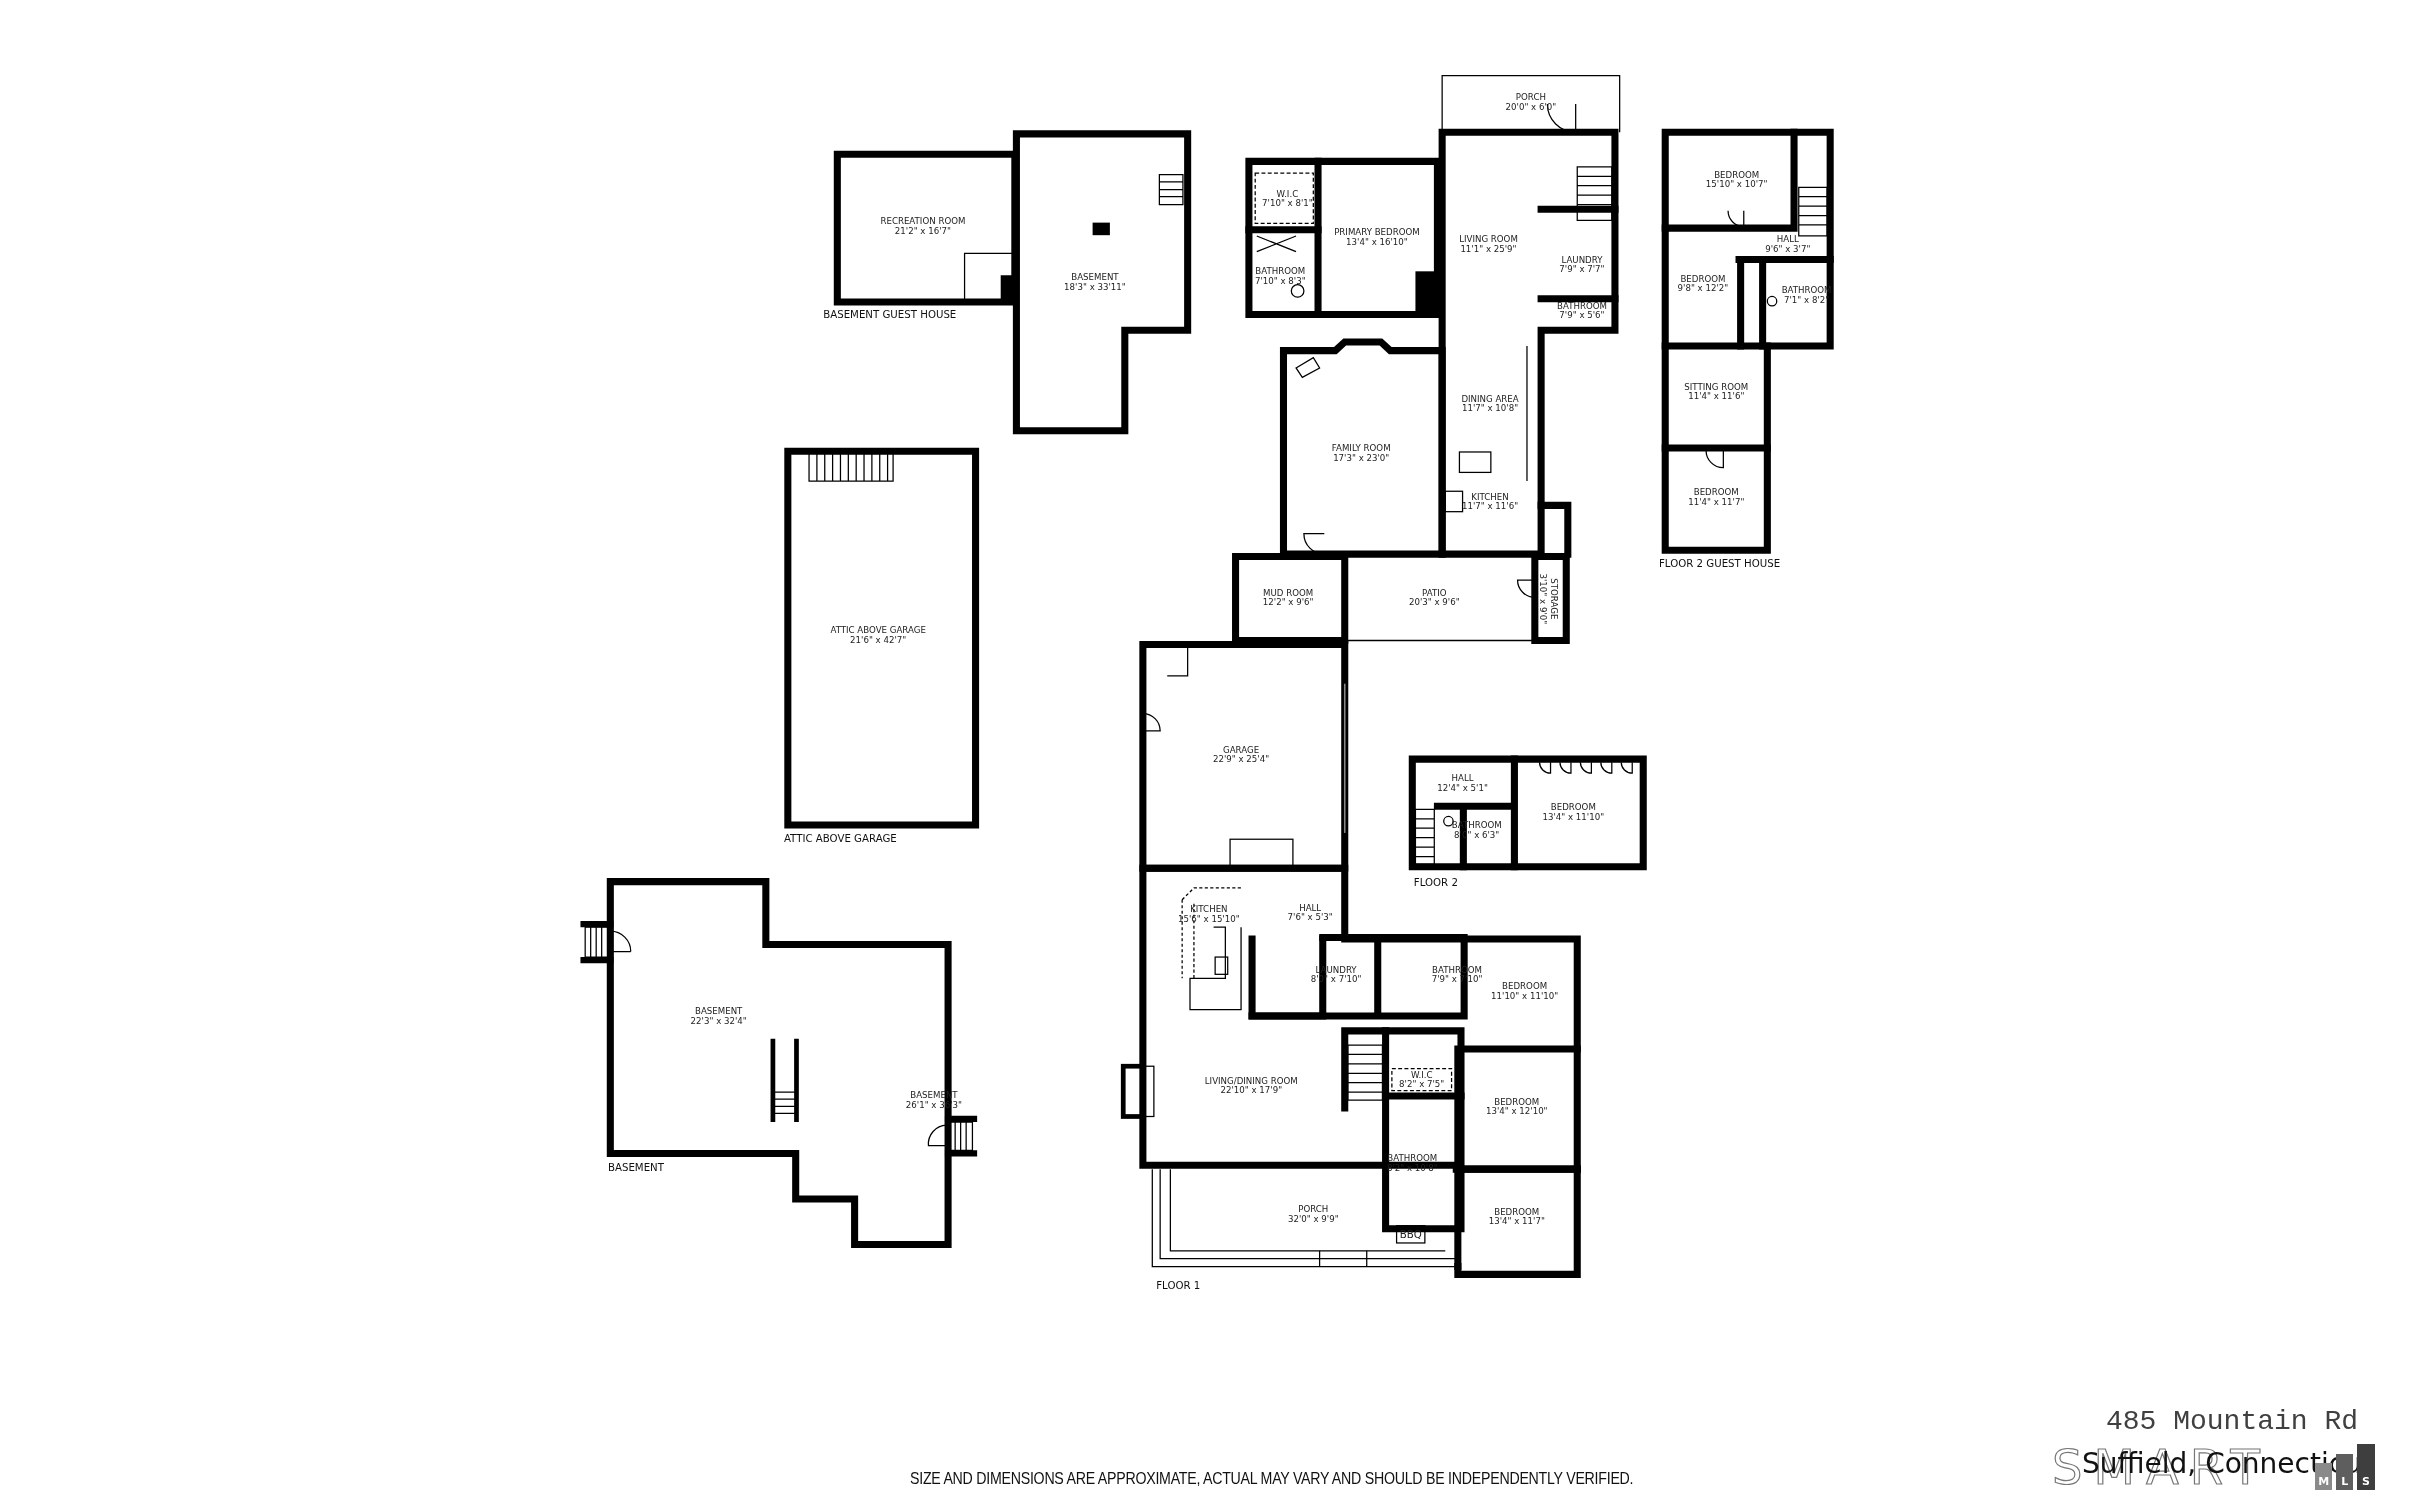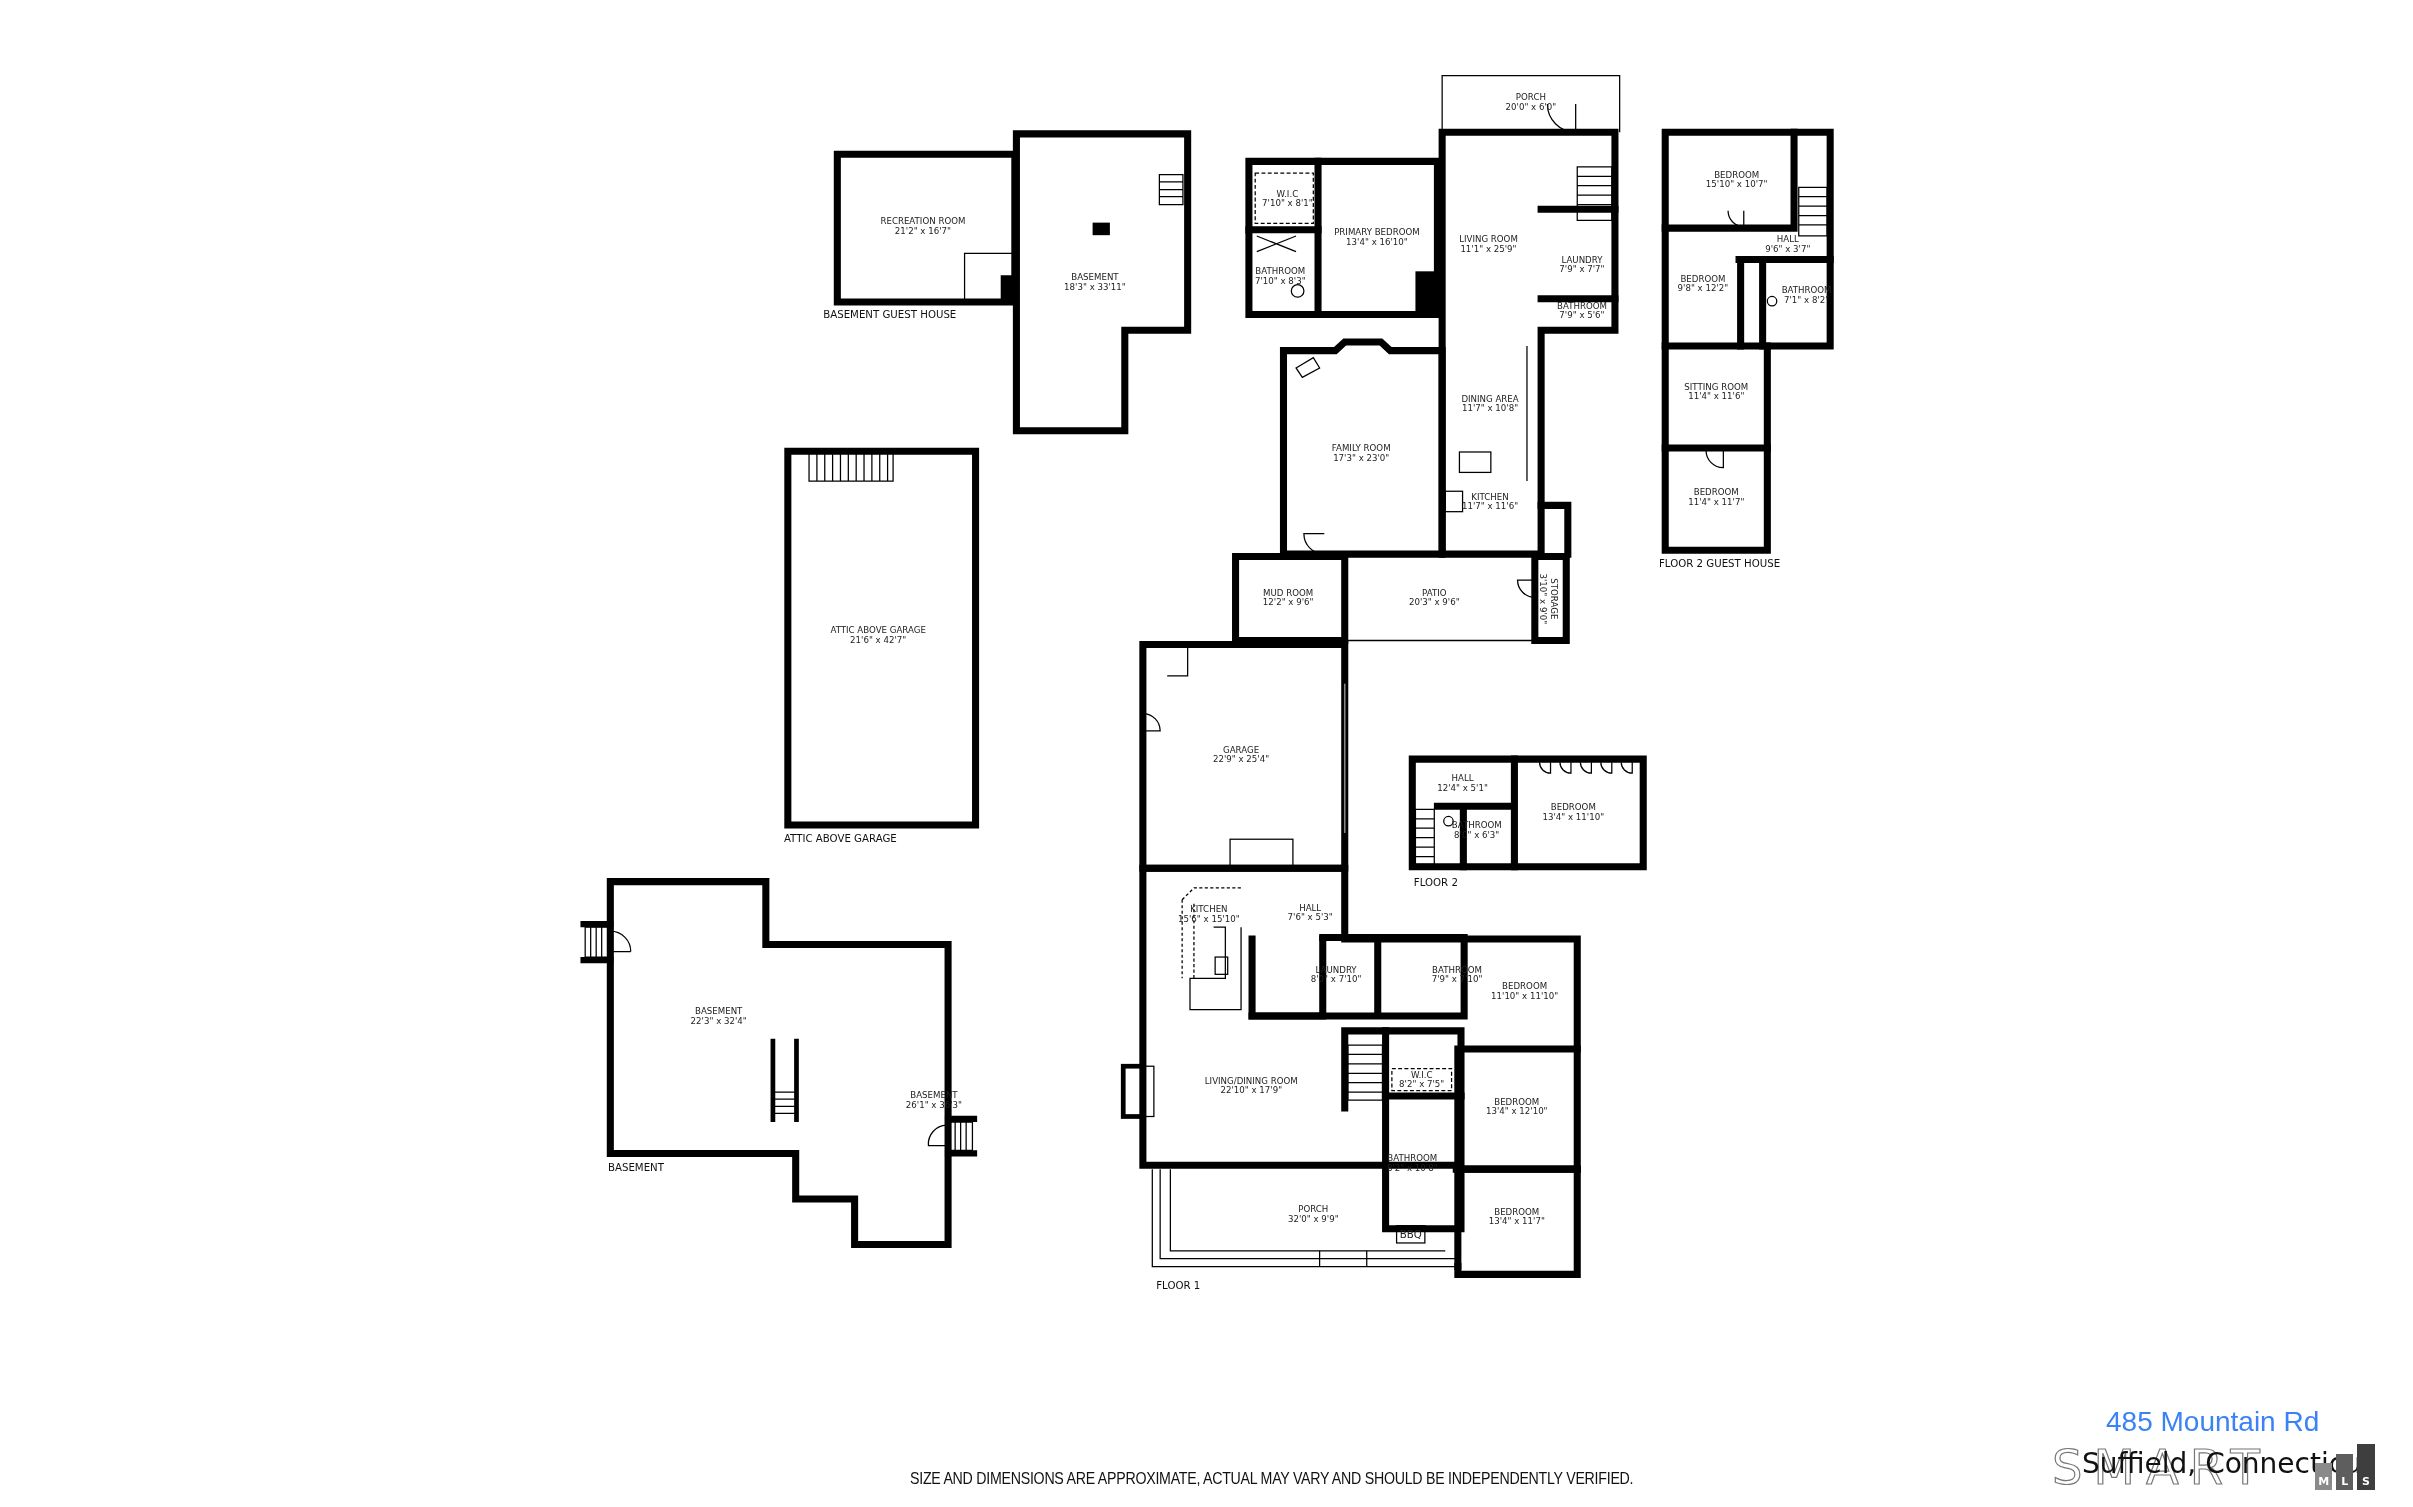--- a/index.html
+++ b/index.html
@@ -5,21 +5,21 @@
   html, body { margin: 0; padding: 0; background: #ffffff; }
   body { width: 2413px; height: 1508px; position: relative; overflow: hidden; font-family: "DejaVu Sans", sans-serif; }
   svg.plan { position: absolute; left: 0; top: 0; width: 2413px; height: 1508px; }
   .wall { fill: none; stroke: #000; stroke-width: 9; stroke-linejoin: miter; stroke-linecap: square; }
   .thin { fill: none; stroke: #000; stroke-width: 1.6; }
   .gray { fill: none; stroke: #888; stroke-width: 2; }
   .solid { fill: #000; }
   .rlabel { font-family: "DejaVu Sans", sans-serif; font-size: 11px; fill: #222; text-anchor: middle; }
   .flabel { font-family: "DejaVu Sans", sans-serif; font-size: 13px; fill: #111; }
   .disclaimer { position: absolute; left: 910px; top: 1469px; font-family: "Liberation Sans", sans-serif; font-size: 16.5px; color: #111; letter-spacing: -0.3px; transform: scaleX(0.86); transform-origin: left center; white-space: nowrap; }
-  .addr1 { position: absolute; left: 2106px; top: 1406px; font-family: Liberation Sans, sans-serif; font-size: 28px; color: #3b82f6; white-space: nowrap; }
+  .addr1 { position: absolute; left: 2106px; top: 1406px; font-family: Liberation Mono, monospace; font-size: 28px; color: #404040; white-space: nowrap; }
   .addr2 { position: absolute; left: 2082px; top: 1447px; font-family: "DejaVu Sans", sans-serif; font-size: 28px; color: #111; white-space: nowrap; }
   .smart { position: absolute; left: 2052px; top: 1439px; font-family: "DejaVu Sans", sans-serif; font-size: 48px; color: transparent; -webkit-text-stroke: 1.2px #777; letter-spacing: 11px; white-space: nowrap; }
   .mls { position: absolute; display: flex; align-items: flex-end; gap: 3.9px; left: 2315px; top: 1444px; }
   .mls .bar { width: 17.3px; color: #fff; font-family: "DejaVu Sans", sans-serif; font-weight: bold; font-size: 11px; text-align: center; display: flex; align-items: flex-end; justify-content: center; padding-bottom: 2.4px; box-sizing: border-box; }
 </style>
 </head>
 <body>
 
 <svg class="plan" viewBox="0 0 3072 1919" xmlns="http://www.w3.org/2000/svg">
 

